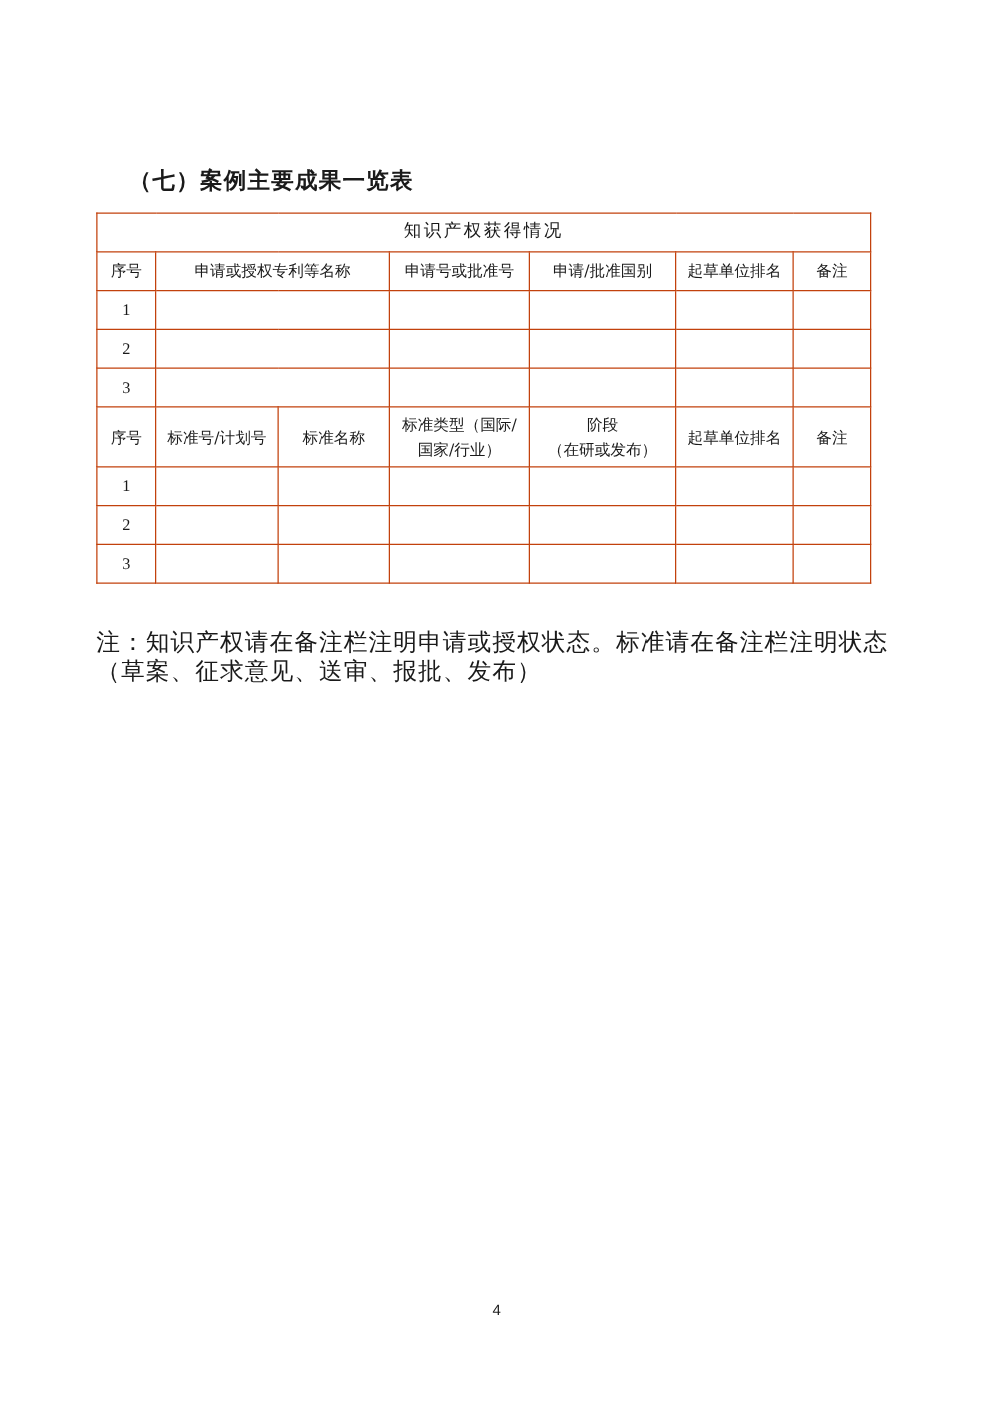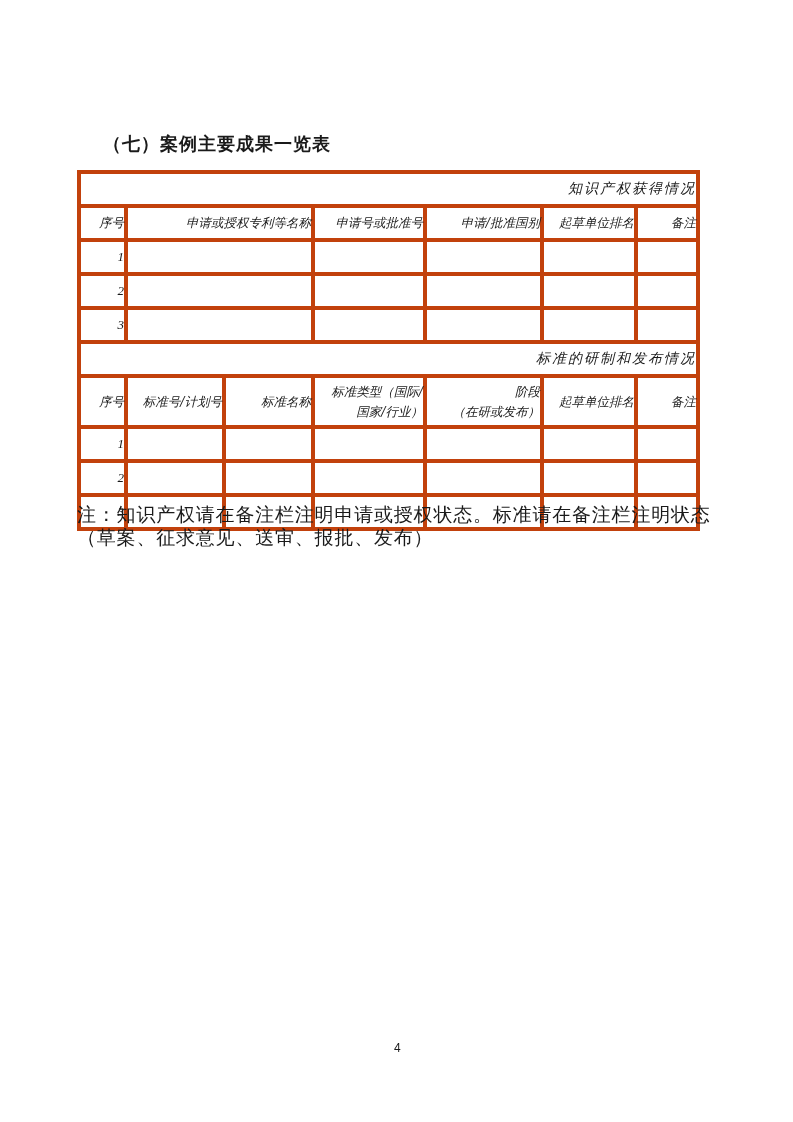--- a/index.html
+++ b/index.html
@@ -13,23 +13,23 @@
     font-size: 18px; font-weight: bold; letter-spacing: 1px;
   }
   table.results {
     position: absolute; left: 77px; top: 170px;
     width: 619px;
     border-collapse: collapse;
     table-layout: fixed;
     font-size: 12.5px;
   }
   table.results td {
-    border: 4px solid #c2410c;
-    text-align: right; vertical-align: middle;
-    padding: 0; line-height: 1.55; font-style: italic;
+    border: 1px solid #c2410c;
+    text-align: center; vertical-align: middle;
+    padding: 0; line-height: 1.55;
   }
   .group-title { font-size: 14px; letter-spacing: 2px; }
   .h1 td { height: 30px; }
   .hdr td { height: 30px; }
   .data-row td { height: 30px; }
   .hdr2 td { height: 47px; }
   .num { font-family: "Liberation Serif", serif; font-size: 13px; }
   .note {
     position: absolute; left: 77px; top: 503px; width: 660px;
     font-size: 19px; line-height: 23px; letter-spacing: 0.8px;
@@ -85,23 +85,20 @@
   </tr>
   <tr class="data-row">
     <td class="num">3</td>
     <td colspan="2"></td>
     <td></td>
     <td></td>
     <td></td>
     <td></td>
   </tr>
 
-  <tr class="h1">
-    <td colspan="7" class="group-title">标准的研制和发布情况</td>
-  </tr>
   <tr class="hdr2">
     <td>序号</td>
     <td>标准号/计划号</td>
     <td>标准名称</td>
     <td>
       <div>标准类型（国际/</div>
       <div>国家/行业）</div>
     </td>
     <td>
       <div>阶段</div>

